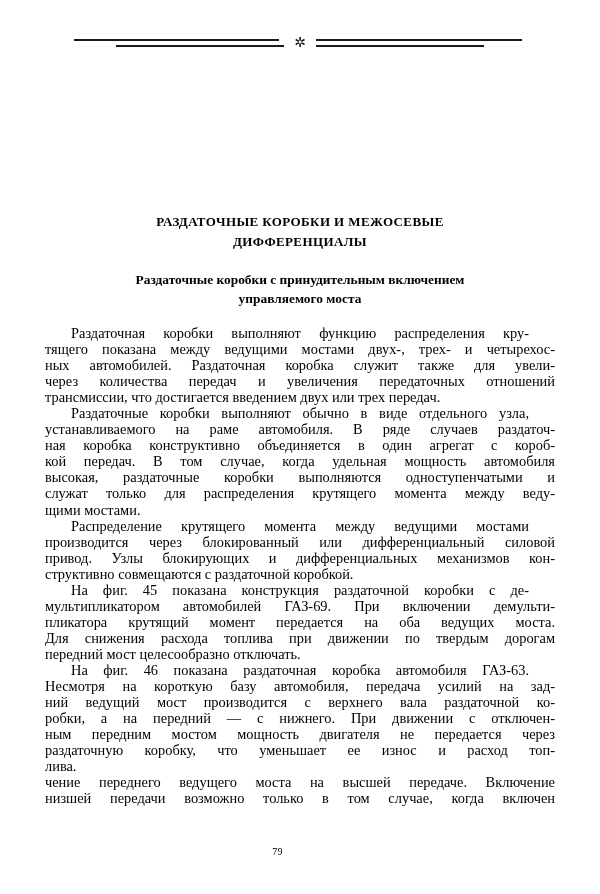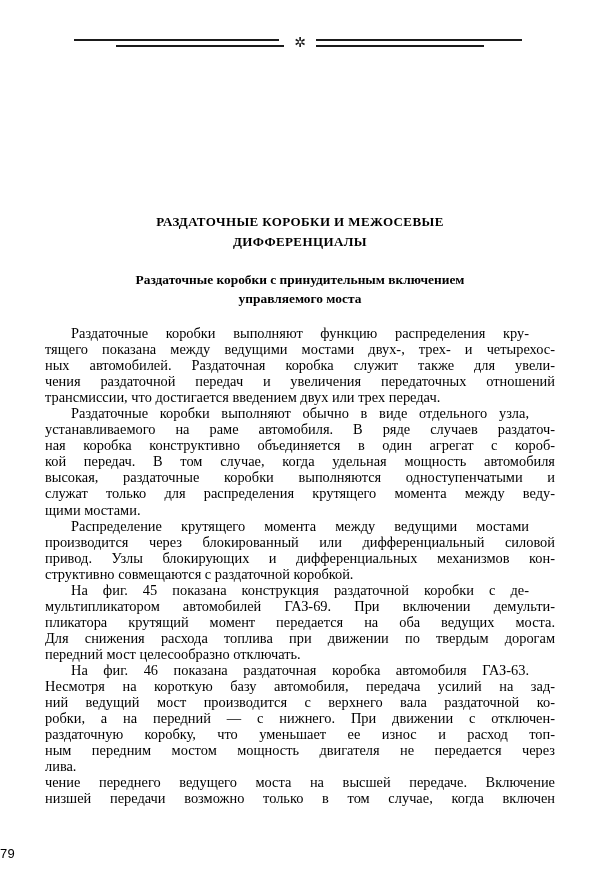--- a/index.html
+++ b/index.html
@@ -118,23 +118,23 @@
   }
   .ln-row.indent { padding-left: 26px; }
   .ln-row.indent > .j { width: calc(100% - 26px); }
 
   
   .folio {
     position: absolute;
     left: 0;
     top: 846px;
     width: 555px;
-    text-align: left;
-    font-size: 13px;
-    font-family: Liberation Sans, sans-serif;
+    text-align: center;
+    font-size: 10px;
+    font-family: Liberation Serif, serif;
     letter-spacing: 0.2px;
   }
 </style>
 </head>
 <body>
 
 <div class="page">
 
   <div class="ornament">
     <span class="orn-rules left">
@@ -156,24 +156,24 @@
     </h1>
 
     <h2 class="subtitle">
       <span class="ln">Раздаточные коробки с принудительным включением</span>
       <span class="ln">управляемого моста</span>
     </h2>
 
     <div class="body-copy">
 
       <p class="para" style="margin:0">
-        <span class="ln-row indent"><span class="j">Раздаточные коробки выполняют функцию  распределения кру-</span></span>
+        <span class="ln-row indent"><span class="j">Раздаточная коробки выполняют функцию  распределения кру-</span></span>
         <span class="ln-row"><span class="j">тящего показана между ведущими мостами двух-, трех- и четырехос-</span></span>
         <span class="ln-row"><span class="j">ных автомобилей. Раздаточная коробка служит также для увели-</span></span>
-        <span class="ln-row"><span class="j">чения раздаточной передач и увеличения  передаточных  отношений</span></span>
+        <span class="ln-row"><span class="j">через количества передач и увеличения  передаточных  отношений</span></span>
         <span class="ln-row flush"><span class="j">трансмиссии, что достигается введением двух или трех передач.</span></span>
       </p>
 
       <p class="para" style="margin:0">
         <span class="ln-row indent"><span class="j">Раздаточные коробки выполняют обычно в виде отдельного узла,</span></span>
         <span class="ln-row"><span class="j">устанавливаемого на раме автомобиля. В ряде случаев раздаточ-</span></span>
         <span class="ln-row"><span class="j">ная коробка конструктивно объединяется в один агрегат с короб-</span></span>
         <span class="ln-row"><span class="j">кой передач. В том случае, когда удельная мощность автомобиля</span></span>
         <span class="ln-row"><span class="j">высокая, раздаточные коробки выполняются  одноступенчатыми и</span></span>
         <span class="ln-row"><span class="j">служат только для распределения крутящего момента между веду-</span></span>
@@ -193,22 +193,22 @@
         <span class="ln-row"><span class="j">пликатора крутящий момент передается на  оба  ведущих  моста.</span></span>
         <span class="ln-row"><span class="j">Для снижения расхода топлива при движении по твердым дорогам</span></span>
         <span class="ln-row flush"><span class="j">передний мост целесообразно отключать.</span></span>
       </p>
 
       <p class="para" style="margin:0">
         <span class="ln-row indent"><span class="j">На фиг. 46 показана раздаточная коробка  автомобиля ГАЗ-63.</span></span>
         <span class="ln-row"><span class="j">Несмотря на короткую базу автомобиля, передача усилий на зад-</span></span>
         <span class="ln-row"><span class="j">ний ведущий мост производится с верхнего вала раздаточной ко-</span></span>
         <span class="ln-row"><span class="j">робки, а на передний — с нижнего.  При  движении  с отключен-</span></span>
+        <span class="ln-row"><span class="j">ным передним мостом мощность  двигателя не передается через</span></span>
         <span class="ln-row"><span class="j">раздаточную коробку, что уменьшает ее износ и расход топ-</span></span>
-        <span class="ln-row"><span class="j">ным передним мостом мощность  двигателя не передается через</span></span>
         <span class="ln-row flush"><span class="j">лива.</span></span>
       </p>
 
       <p class="para" style="margin:0">
         <span class="ln-row"><span class="j">чение переднего ведущего моста на высшей передаче.  Включение</span></span>
         <span class="ln-row"><span class="j">низшей передачи возможно только в том случае, когда  включен</span></span>
       </p>
 
     </div>
   </div>

